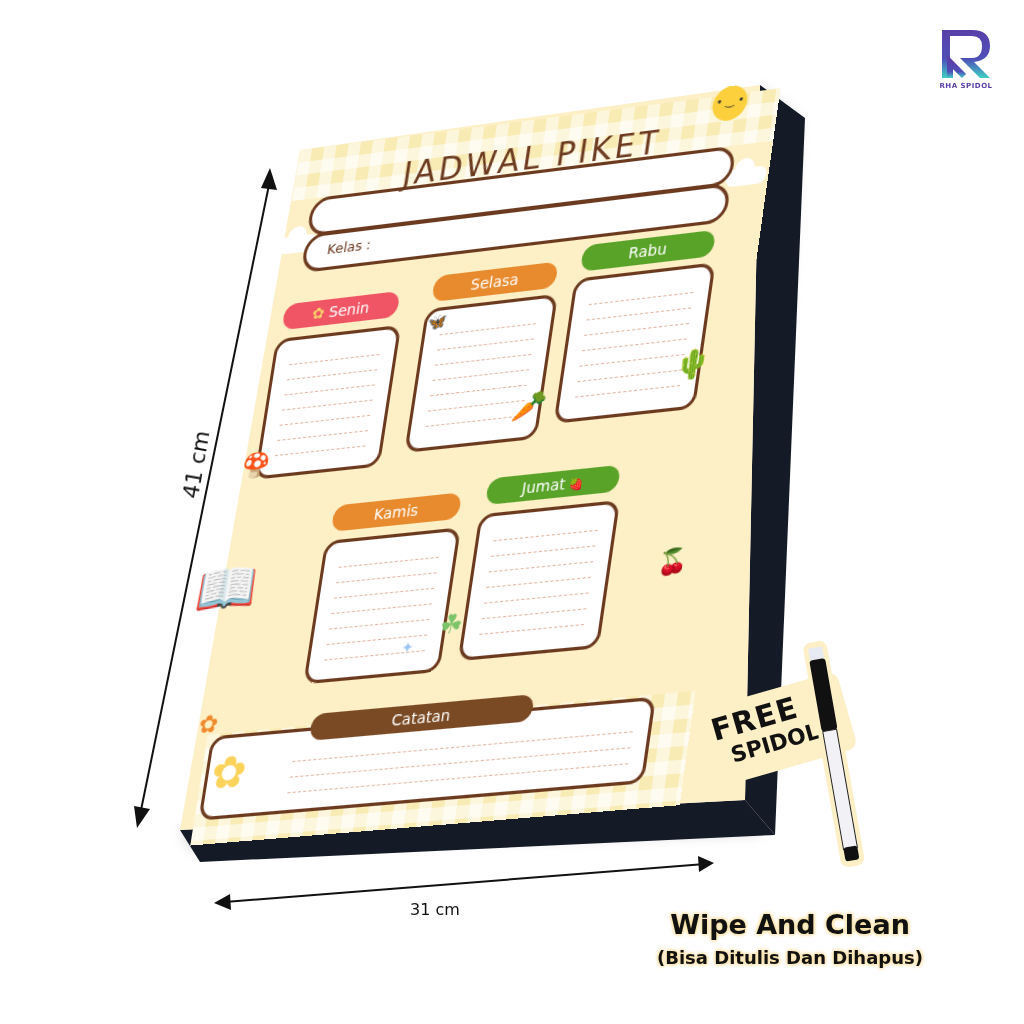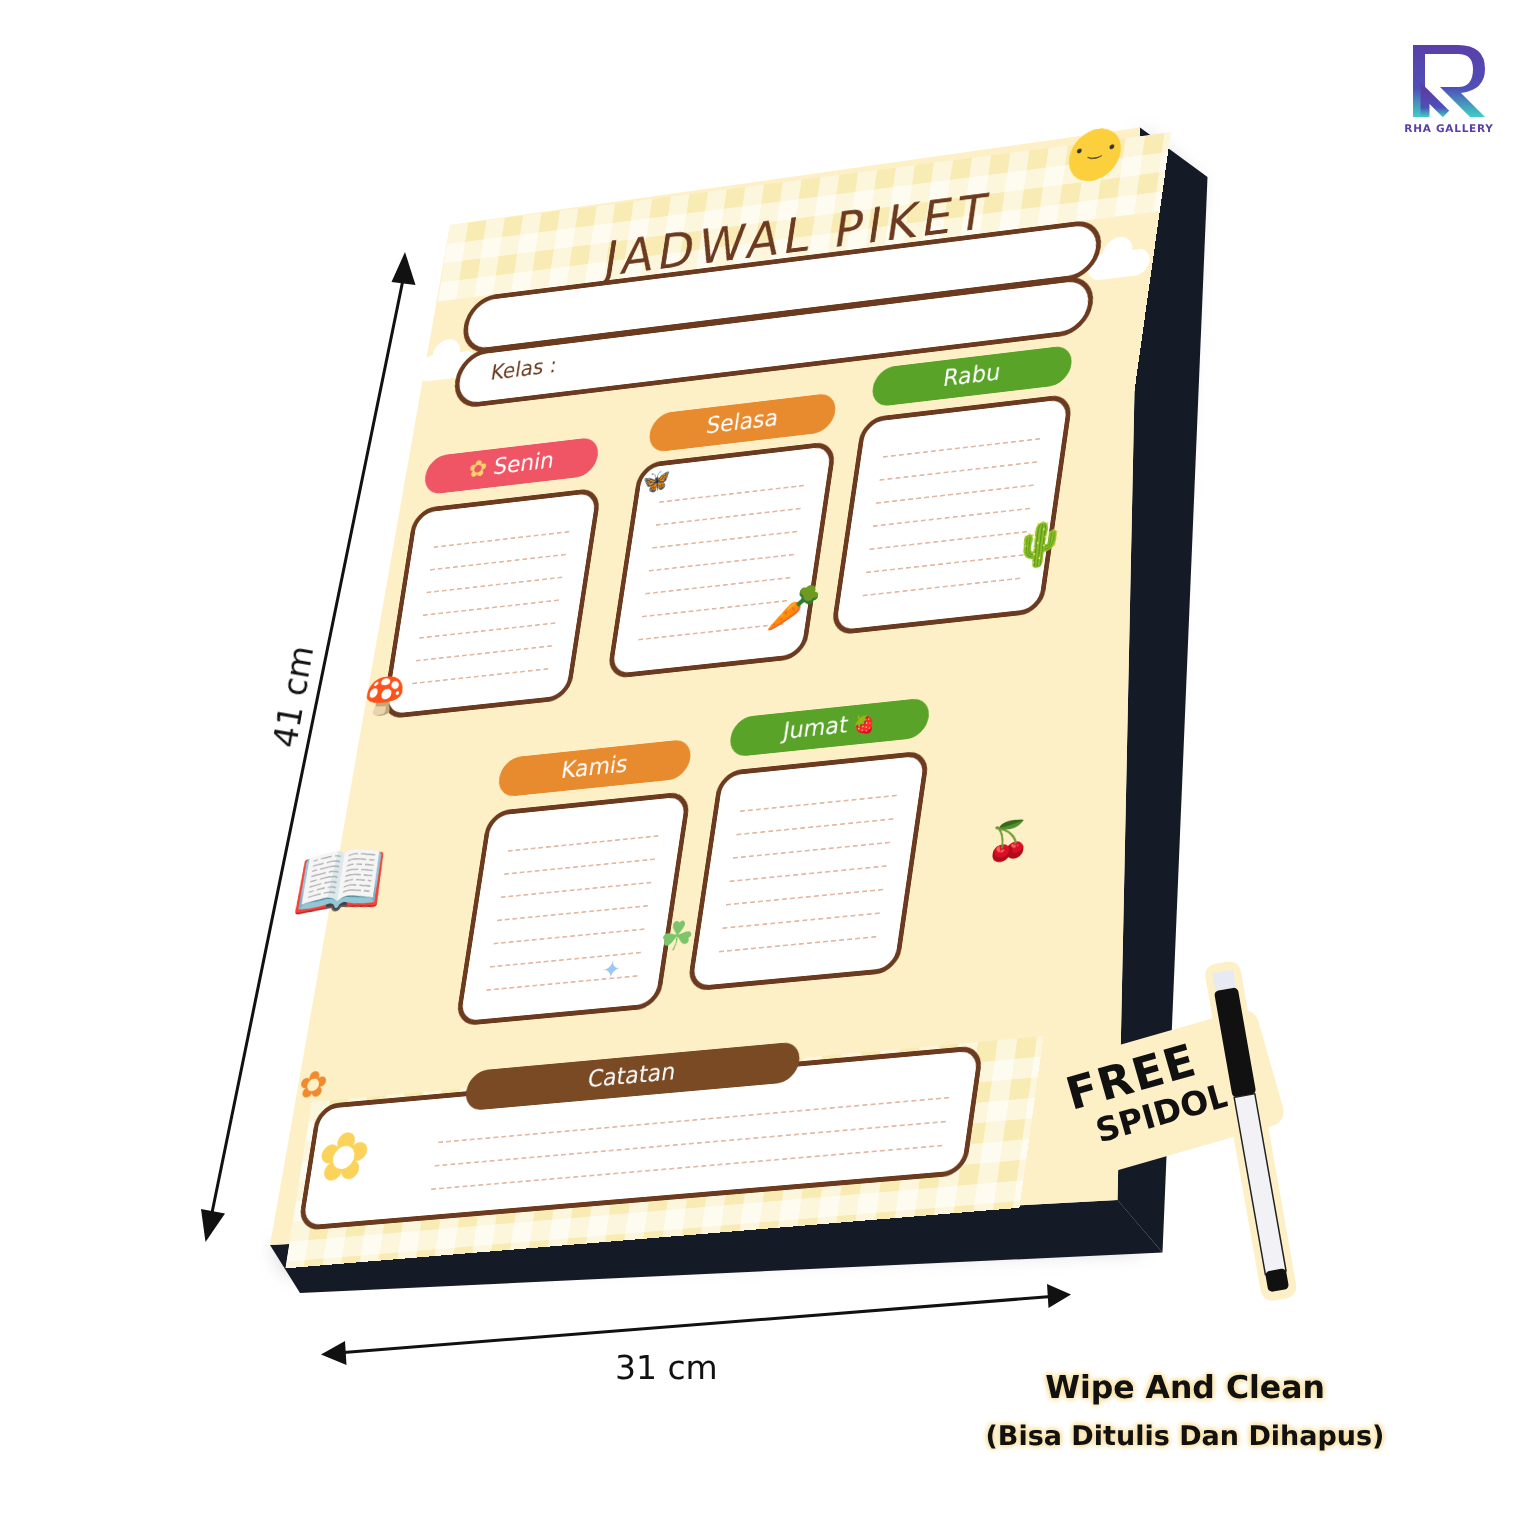--- a/index.html
+++ b/index.html
@@ -52,50 +52,50 @@
   .card { position:absolute; background:#fff; border:3px solid #6b3a1f; border-radius:14px; box-sizing:border-box; padding:10px 10px; }
   .line { height:1px; border-top:1px dashed #e2b8a4; margin:12px 4px 0 4px; }
 
   .deco { position:absolute; font-size:22px; line-height:1; }
 
   .sun { position:absolute; left:398px; top:-8px; width:32px; height:32px; border-radius:50%; background:#fbd03c; }
   .sun-face { position:absolute; left:0; top:8px; width:32px; text-align:center; font-size:10px; color:#333; }
 
   
   .dim-v { position:absolute; left:162px; top:452px; transform:rotate(-80deg); font-size:22px; color:#111; }
-  .dim-h { position:absolute; left:410px; top:900px; font-size:22px; color:#111; font-family:"DejaVu Sans", sans-serif; }
+  .dim-h { position:absolute; left:410px; top:900px; font-size:16px; color:#111; font-family:"DejaVu Sans", sans-serif; }
 
   
   .free { position:absolute; left:700px; top:690px; width:150px; height:80px; transform:rotate(-16deg); }
   .free-bg { position:absolute; left:0; top:0; width:150px; height:80px; background:#fdf0c6; border-radius:10px; }
   .free-1 { position:absolute; left:14px; top:6px; font-size:30px; font-weight:bold; color:#111; letter-spacing:1px; }
   .free-2 { position:absolute; left:26px; top:40px; font-size:22px; font-weight:bold; color:#111; }
   .marker { position:absolute; left:820px; top:640px; width:28px; height:230px; transform:rotate(-10deg); }
 
   .tagline { position:absolute; left:590px; top:908px; width:400px; text-align:center; font-weight:bold; color:#111;
              text-shadow: 0 0 4px #f8dfa0, 0 0 4px #f8dfa0, 0 0 3px #f8dfa0; }
-  .tag-1 { font-size:21px; line-height:34px; }
+  .tag-1 { font-size:27px; line-height:34px; }
   .tag-2 { font-size:18px; line-height:32px; }
 </style>
 </head>
 <body>
 
 <div class="logo">
   <svg width="76" height="60" viewBox="0 0 76 60">
     <defs>
       <linearGradient id="lg" x1="0" y1="0" x2="0" y2="1">
         <stop offset="0" stop-color="#5a3fa8"></stop>
         <stop offset="0.6" stop-color="#4f4fb8"></stop>
         <stop offset="1" stop-color="#3fd0c4"></stop>
       </linearGradient>
     </defs>
     <path d="M14 56 L14 8 L44 8 Q62 8 62 24 Q62 38 46 40 L62 56 L52 56 L32 36 L44 36 Q54 36 54 24 Q54 14 44 14 L22 14 L22 56 Z" fill="url(#lg)"></path>
     <path d="M22 56 L22 40 L36 54" fill="none" stroke="url(#lg)" stroke-width="6"></path>
   </svg>
-  <div class="logo-text">RHA GALLERY</div>
+  <div class="logo-text">RHA SPIDOL</div>
 </div>
 
 <svg class="board-svg" viewBox="0 0 1024 1024">
   <defs>
     <filter id="sh" x="-10%" y="-10%" width="120%" height="120%">
       <feGaussianBlur stdDeviation="6"></feGaussianBlur>
     </filter>
   </defs>
   <polygon points="190,850 760,835 800,120 760,85 745,800 180,830" fill="#999" opacity="0.35" filter="url(#sh)"></polygon>
 

